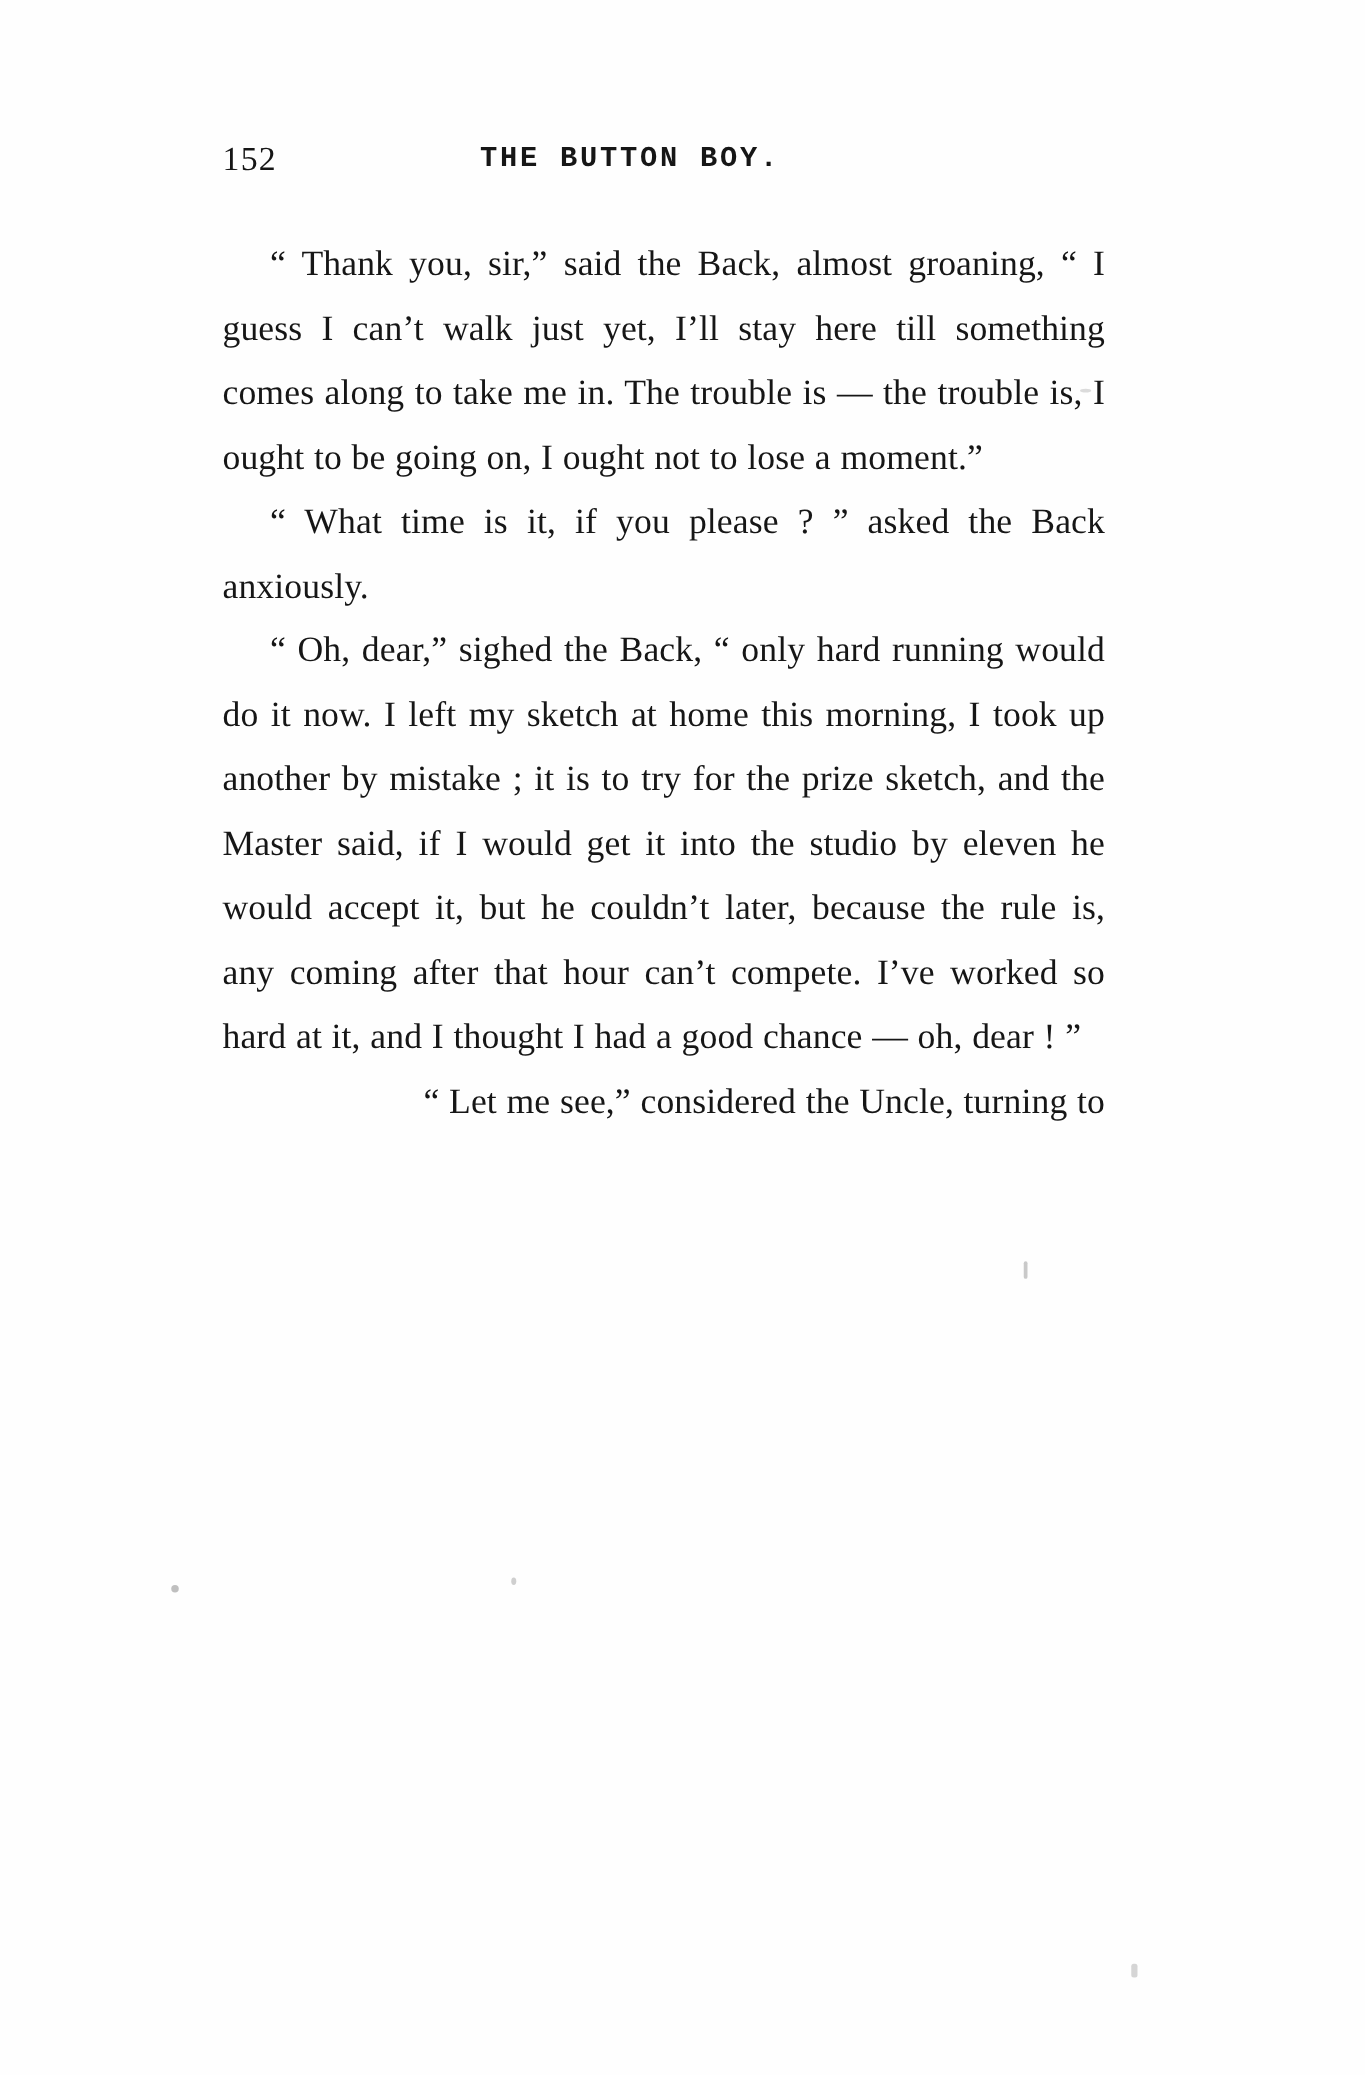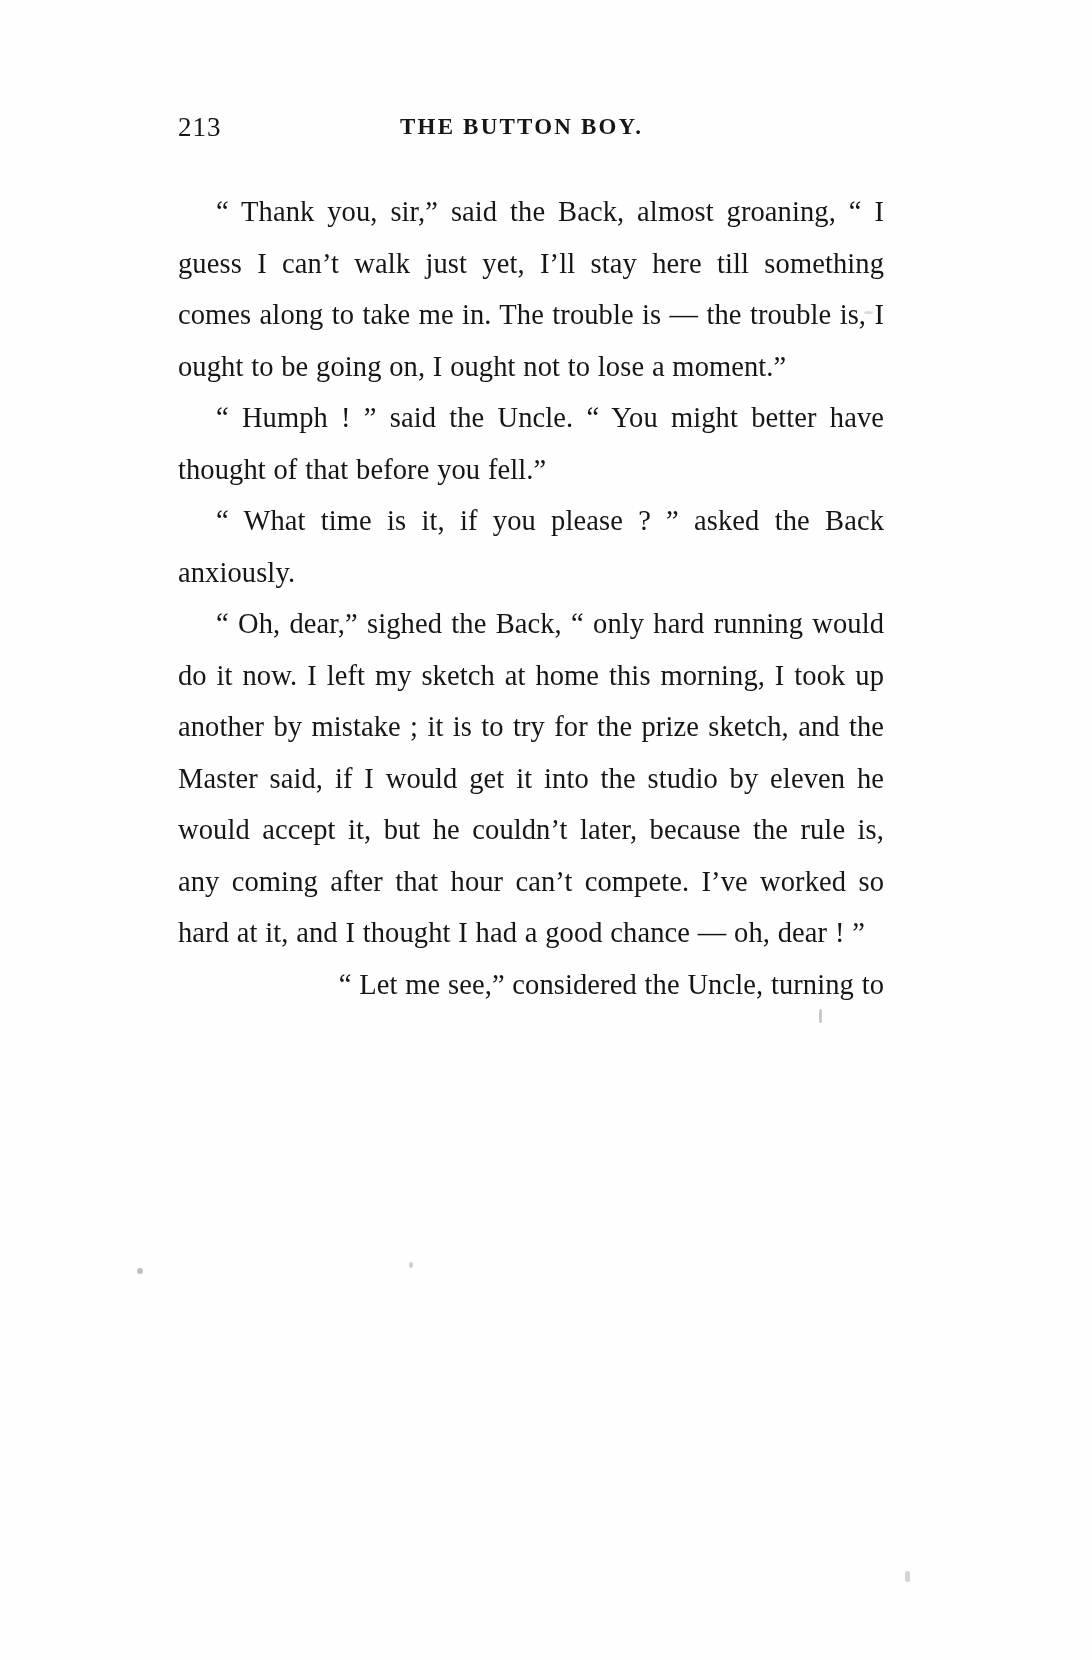--- a/index.html
+++ b/index.html
@@ -33,27 +33,28 @@
   .folio {
     position: absolute;
     left: 0;
     top: 0;
     font-size: 27px;
     letter-spacing: 1px;
     font-family: "Liberation Serif", serif;
   }
   .running-title {
     position: absolute;
-    left: 222px;
+    left: 206px;
     top: 2px;
     font-size: 23px;
     letter-spacing: 2.2px;
     font-weight: bold;
     font-variant: small-caps;
     white-space: nowrap;
+    font-family: Liberation Mono, monospace;
   }
   .body-text {
     position: absolute;
     left: 178px;
     top: 186px;
     width: 706px;
   }
   p.para {
     margin: 0 0 0 0;
     font-size: 28.5px;
@@ -72,27 +73,26 @@
     border-radius: 50%;
     opacity: 0.55;
   }
 </style>
 </head>
 <body>
 
 <div class="page">
 
   <div class="header">
-    <span class="folio">213</span>
+    <span class="folio">152</span>
     <span class="running-title">THE BUTTON BOY.</span>
   </div>
 
   <div class="body-text">
     <p class="para">“ Thank you, sir,” said the Back, almost groaning, “ I guess I can’t walk just yet, I’ll stay here till something comes along to take me in.   The trouble is — the trouble is, I ought to be going on, I ought not to lose a moment.”</p>
-    <p class="para">“ Humph ! ” said the Uncle.  “ You might better have thought of that before you fell.”</p>
     <p class="para">“ What time is it, if you please ? ” asked the Back anxiously.</p>
     <p class="para">“ Oh, dear,” sighed the Back, “ only hard running would do it now.  I left my sketch at home this morning, I took up another by mistake ; it is to try for the prize sketch, and the Master said, if I would get it into the studio by eleven he would accept it, but he couldn’t later, because the rule is, any coming after that hour can’t compete.  I’ve worked so hard at it, and I thought I had a good chance — oh, dear ! ”</p>
     <p class="para last">“ Let me see,” considered the Uncle, turning to</p>
   </div>
 
   <span class="speck" style="left:137px; top:1268px; width:6px; height:6px;"></span>
   <span class="speck" style="left:864px; top:311px; width:9px; height:3px; opacity:.3;"></span>
   <span class="speck" style="left:819px; top:1009px; width:3px; height:14px; border-radius:2px; opacity:.45;"></span>
   <span class="speck" style="left:409px; top:1262px; width:4px; height:6px; opacity:.4;"></span>
   <span class="speck" style="left:905px; top:1571px; width:5px; height:11px; border-radius:2px; opacity:.35;"></span>

